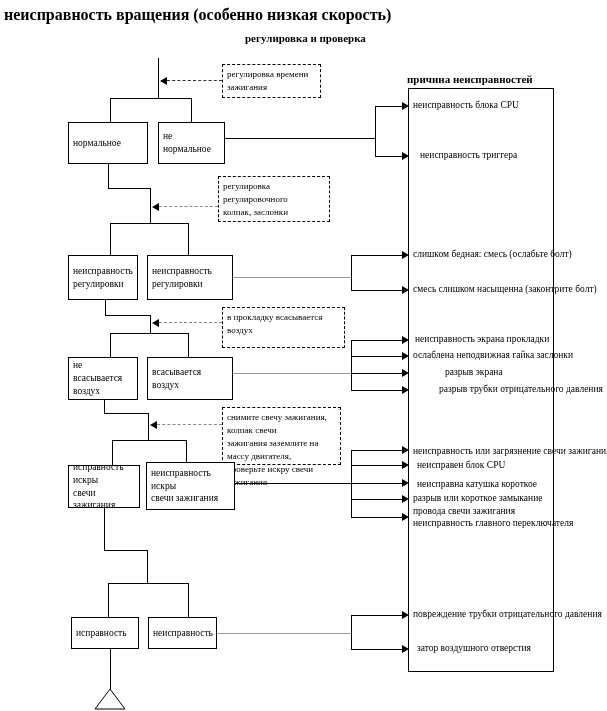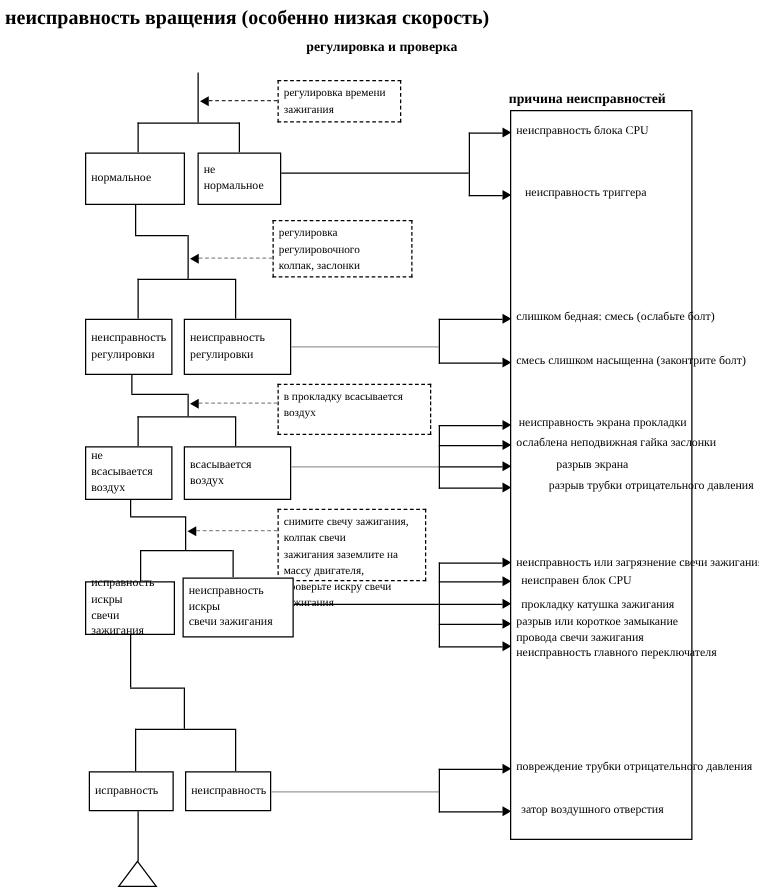--- a/index.html
+++ b/index.html
@@ -44,21 +44,21 @@
   <div class="cause" style="left:413px;top:101px;">неисправность блока CPU</div>
   <div class="cause" style="left:420px;top:151px;">неисправность триггера</div>
   <div class="cause" style="left:413px;top:250px;">слишком бедная: смесь (ослабьте болт)</div>
   <div class="cause" style="left:413px;top:285px;">смесь слишком насыщенна (законтрите болт)</div>
   <div class="cause" style="left:415px;top:335px;">неисправность экрана прокладки</div>
   <div class="cause" style="left:413px;top:351px;">ослаблена неподвижная гайка заслонки</div>
   <div class="cause" style="left:413px;top:368px;margin-left:32px;">разрыв экрана</div>
   <div class="cause" style="left:413px;top:385px;padding-left:26px;">разрыв трубки отрицательного давления</div>
   <div class="cause" style="left:413px;top:447px;">неисправность или загрязнение свечи зажигания</div>
   <div class="cause" style="left:417px;top:461px;">неисправен блок CPU</div>
-  <div class="cause" style="left:417px;top:480px;">прокладку катушка зажигания</div>
+  <div class="cause" style="left:417px;top:480px;">неисправна катушка короткое</div>
   <div class="cause" style="left:413px;top:494px;">разрыв или короткое замыкание</div>
   <div class="cause" style="left:413px;top:507px;">провода свечи зажигания</div>
   <div class="cause" style="left:413px;top:519px;">неисправность главного переключателя</div>
   <div class="cause" style="left:413px;top:610px;">повреждение трубки отрицательного давления</div>
   <div class="cause" style="left:417px;top:644px;">затор воздушного отверстия</div>
 
   <div class="dashedbox" style="left:222px;top:64px;width:99px;height:34px;">регулировка времени
 зажигания</div>
   <div class="dashedbox" style="left:218px;top:176px;width:112px;height:46px;">регулировка регулировочного
 колпак, заслонки</div>

